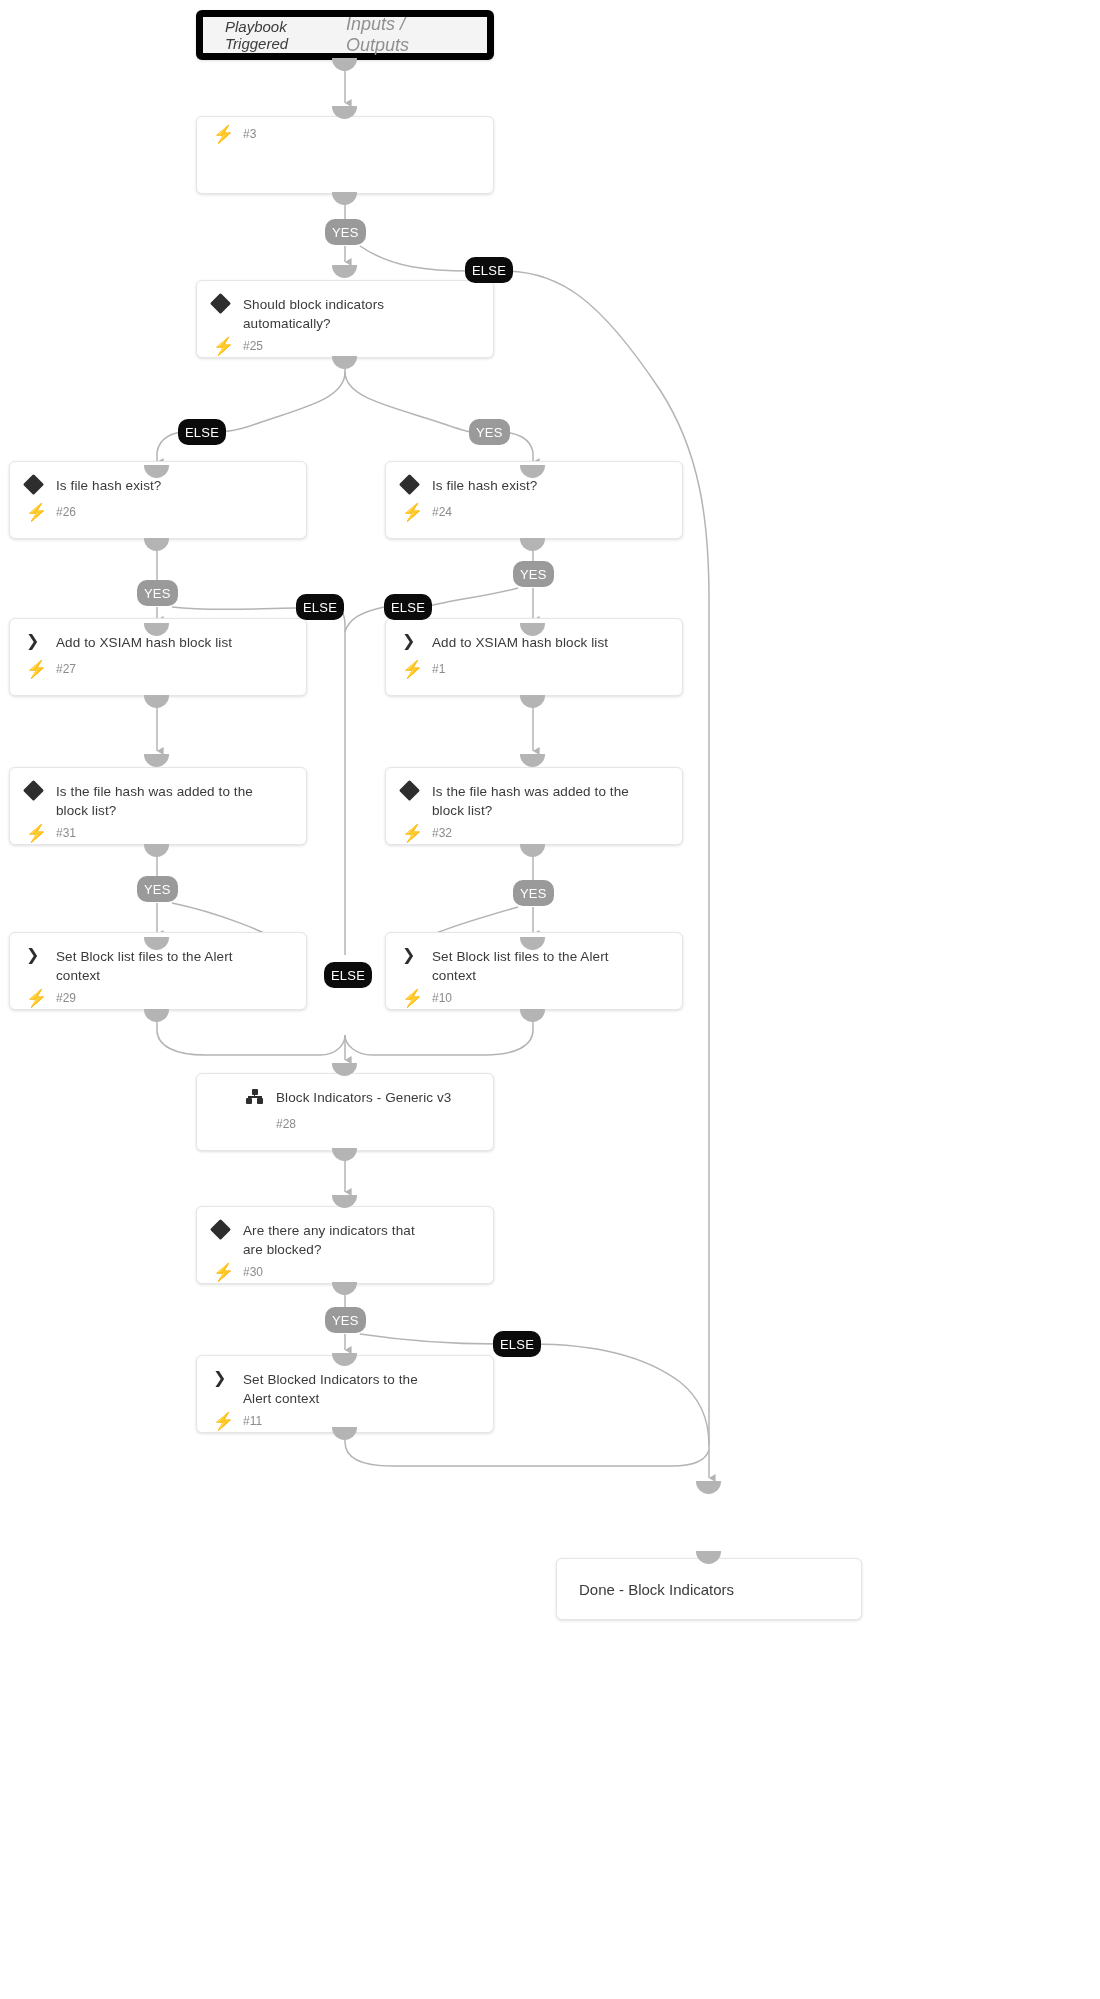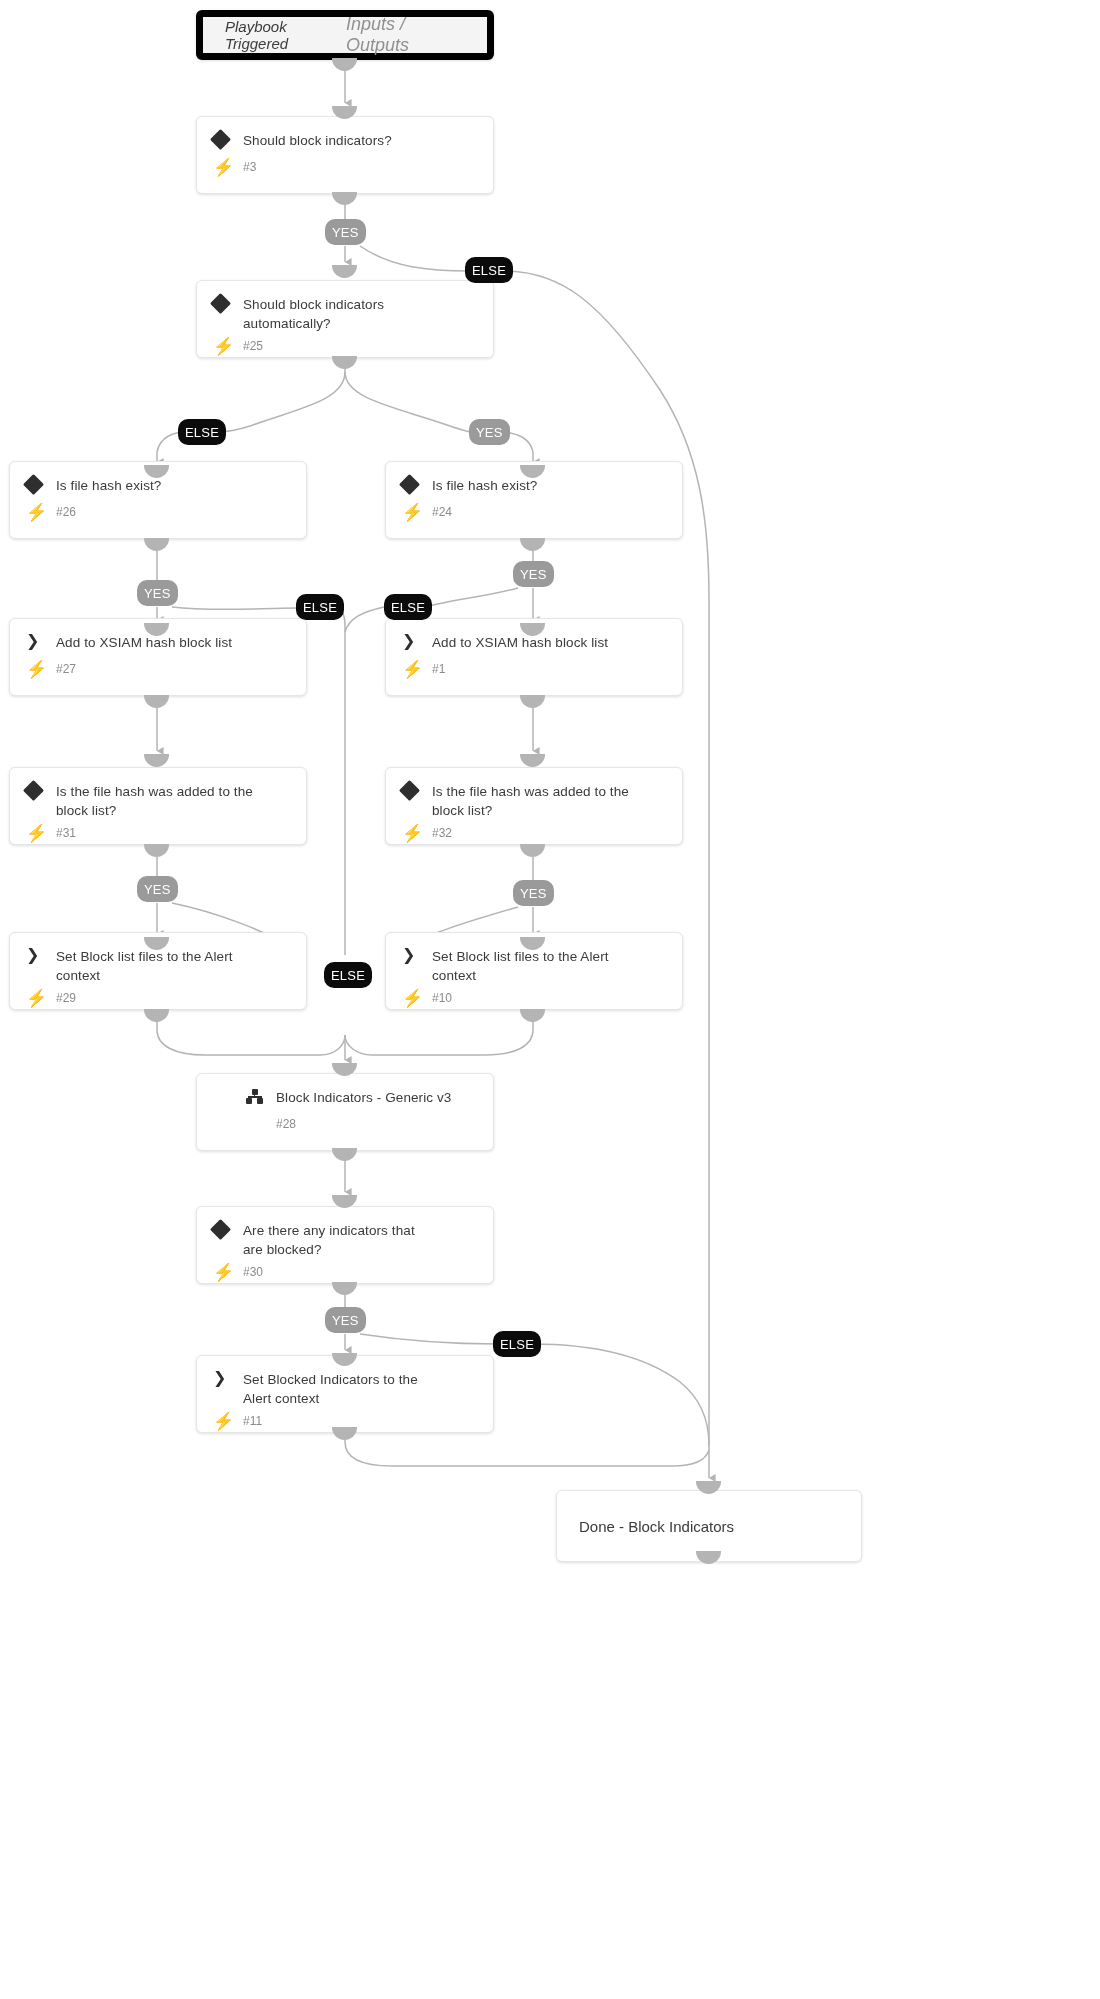--- a/index.html
+++ b/index.html
@@ -247,26 +247,20 @@
   <div class="port out" style="left:696px;top:1551px;"></div>
 
   <div class="node start" style="left:196px;top:10px;width:298px;height:50px;">
     <div class="start-row">
       <span class="start-title">Playbook Triggered</span>
       <span class="start-io">Inputs / Outputs</span>
     </div>
   </div>
 
   <div class="node" style="left:196px;top:116px;width:298px;height:78px;">
-    <div class="node-row">
-      <span class="node-ico">
-          <i class="ico-diamond"></i>
-        </span>
-      <span class="node-title">Should block indicators?</span>
-    </div>
     <div class="node-foot">
       <span class="bolt">⚡</span>
       <span class="tasknum">#3</span>
     </div>
   </div>
 
   <div class="node" style="left:196px;top:280px;width:298px;height:78px;">
     <div class="node-row">
       <span class="node-ico">
           <i class="ico-diamond"></i>
@@ -423,21 +417,21 @@
           <span class="ico-chevron">❯</span>
         </span>
       <span class="node-title" style="max-width:195px;">Set Blocked Indicators to the Alert context</span>
     </div>
     <div class="node-foot" style="padding-top:0;">
       <span class="bolt">⚡</span>
       <span class="tasknum">#11</span>
     </div>
   </div>
 
-  <div class="node finish" style="left:556px;top:1490px;width:306px;height:72px;">
+  <div class="node finish" style="left:556px;top:1558px;width:306px;height:62px;">
     <div class="finish-row">
       <span class="finish-title">Done - Block Indicators</span>
     </div>
   </div>
 
   <div class="blabel yes" style="left:325px;top:219px;">YES</div>
   <div class="blabel els" style="left:465px;top:257px;">ELSE</div>
 
   <div class="blabel els" style="left:178px;top:419px;">ELSE</div>
   <div class="blabel yes" style="left:469px;top:419px;">YES</div>

